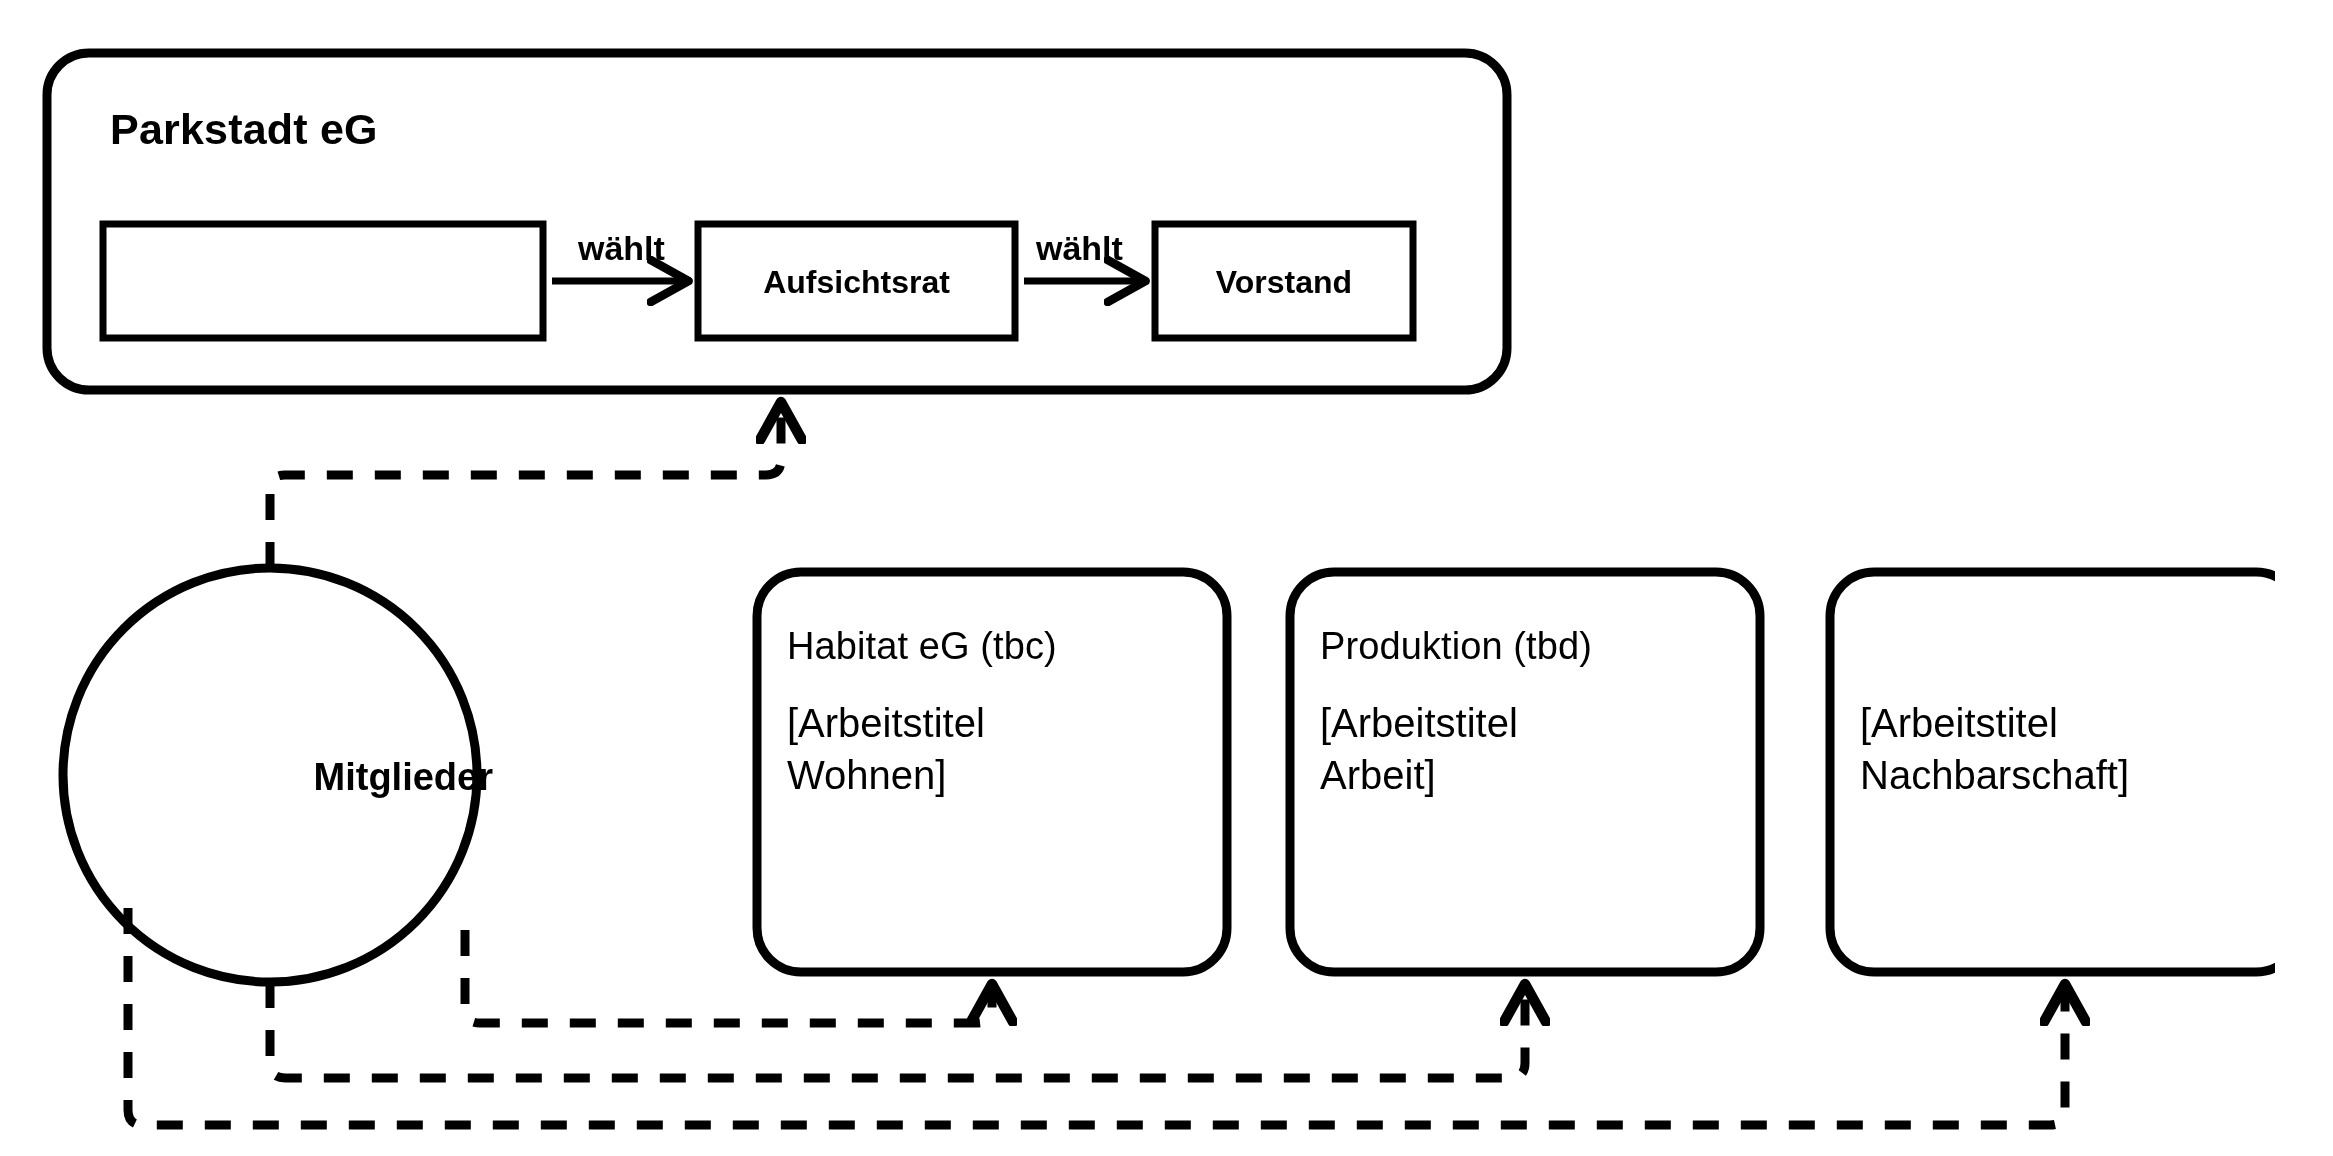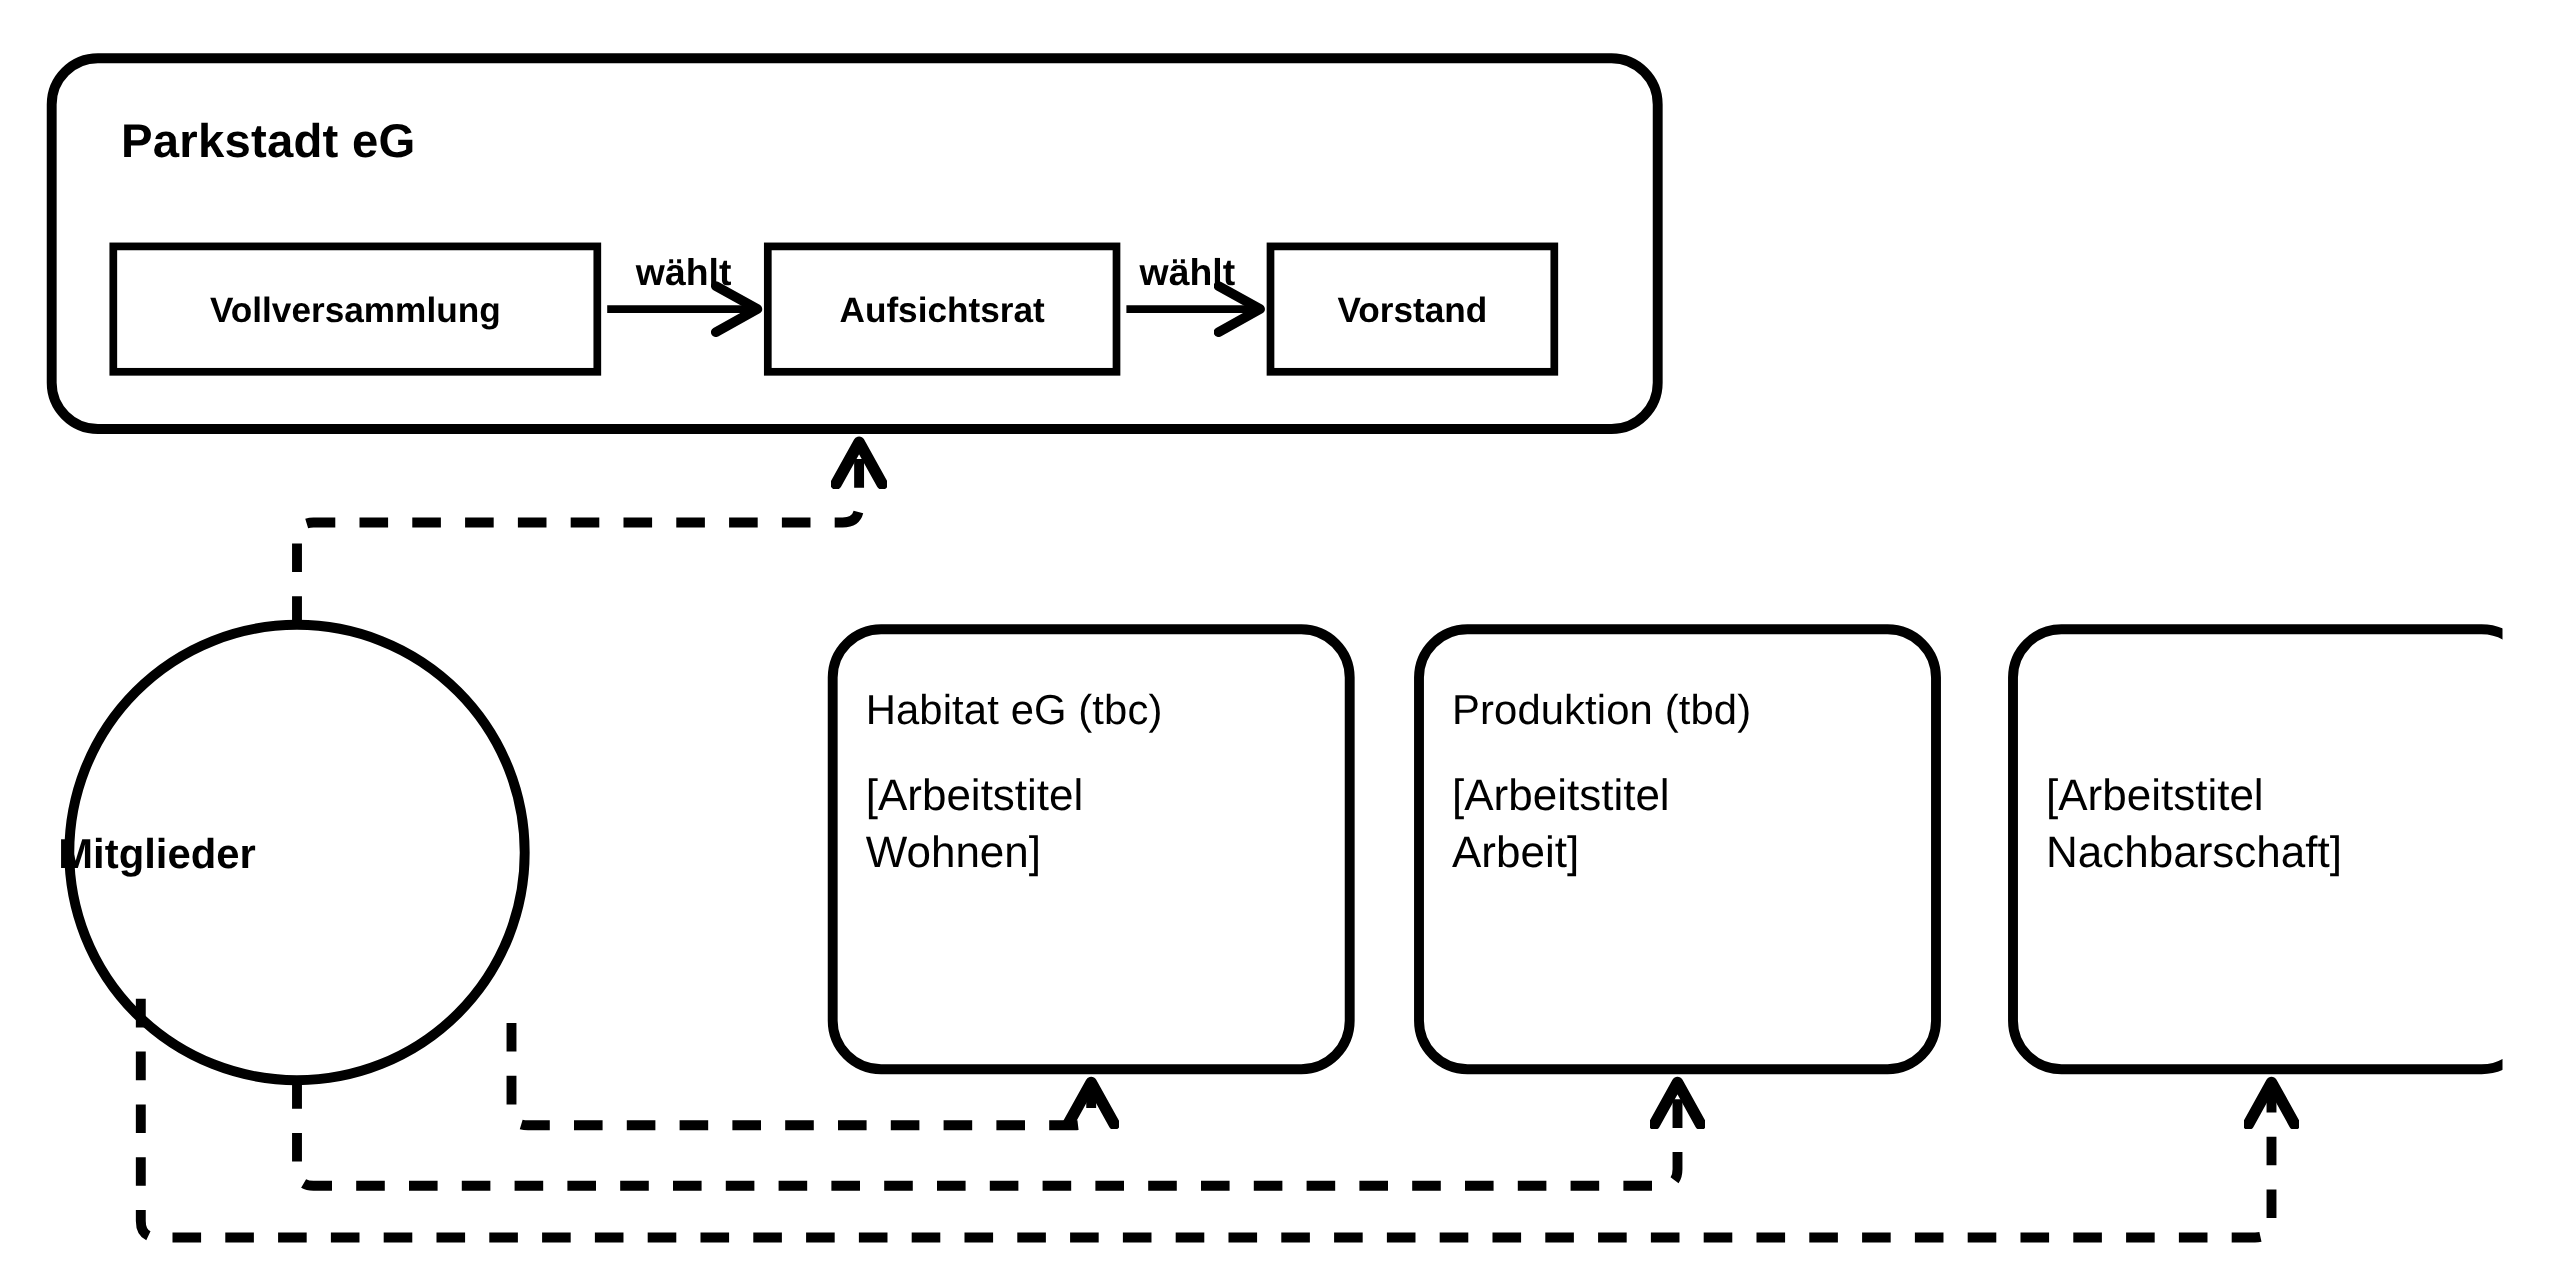--- a/index.html
+++ b/index.html
@@ -48,31 +48,30 @@
 
     <path d="M 465 930 L 465 1008 Q 465 1023 480 1023 L 977 1023 Q 992 1023 992 1008 L 992 990" fill="none" stroke="#000" stroke-width="9" stroke-dasharray="26 22" stroke-linecap="butt" marker-end="url(#ahd)"></path>
 
     <path d="M 270 982 L 270 1063 Q 270 1078 285 1078 L 1510 1078 Q 1525 1078 1525 1063 L 1525 990" fill="none" stroke="#000" stroke-width="9" stroke-dasharray="26 22" stroke-linecap="butt" marker-end="url(#ahd)"></path>
 
     <path d="M 128 908 L 128 1110 Q 128 1125 143 1125 L 2050 1125 Q 2065 1125 2065 1110 L 2065 990" fill="none" stroke="#000" stroke-width="9" stroke-dasharray="26 22" stroke-linecap="butt" marker-end="url(#ahd)"></path>
   </svg>
 
   <div class="lbl t-parkstadt">Parkstadt eG</div>
 
-  <div class="lbl t-inner" style="left:103px;top:264px;width:440px;">Vollversammlung</div>
 
   <div class="lbl t-inner" style="left:698px;top:264px;width:317px;">Aufsichtsrat</div>
 
   <div class="lbl t-inner" style="left:1155px;top:264px;width:258px;">Vorstand</div>
 
   <div class="lbl t-edge" style="left:578px;top:228px;">wählt</div>
 
   <div class="lbl t-edge" style="left:1036px;top:228px;">wählt</div>
 
-  <div class="lbl t-circle" style="left:53px;top:755px;width:414px;text-align:left;">Mitglieder</div>
+  <div class="lbl t-circle" style="left:79px;top:755px;width:414px;text-align:right;">Mitglieder</div>
 
   <div class="lbl card-title" style="left:787px;top:624px;">Habitat eG (tbc)</div>
   <div class="lbl card-sub" style="left:787px;top:697px;">[Arbeitstitel
 Wohnen]</div>
 
   <div class="lbl card-title" style="left:1320px;top:624px;">Produktion (tbd)</div>
   <div class="lbl card-sub" style="left:1320px;top:697px;">[Arbeitstitel
 Arbeit]</div>
 
   <div class="lbl card-sub" style="left:1860px;top:697px;">[Arbeitstitel

